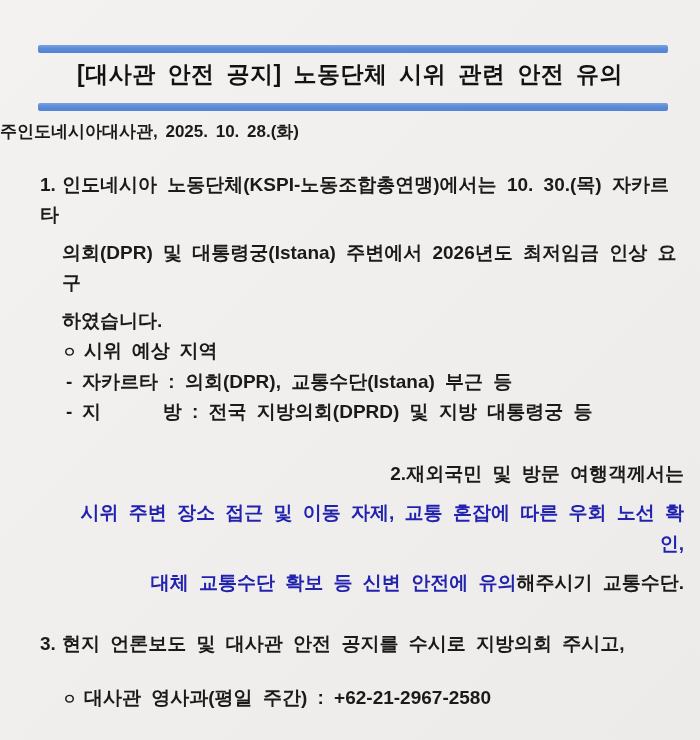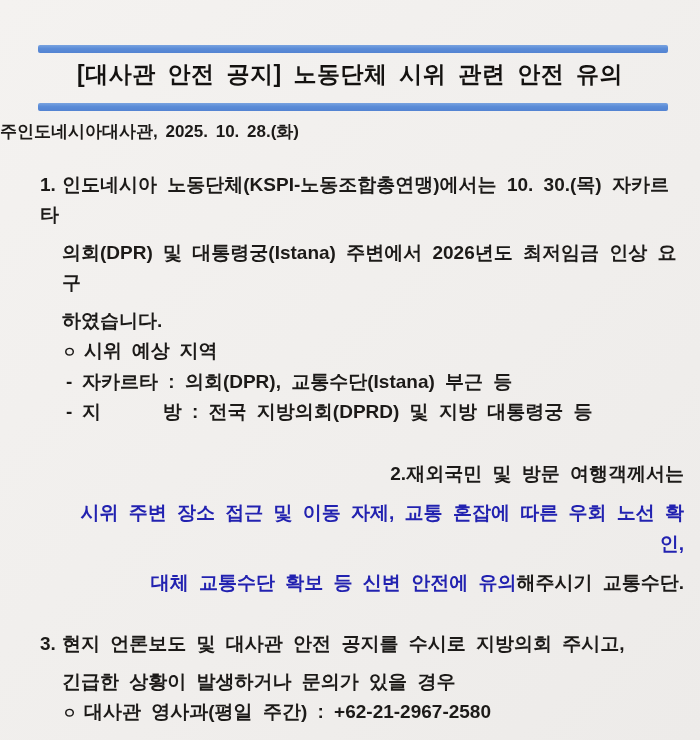--- a/index.html
+++ b/index.html
@@ -68,21 +68,21 @@
     display: inline-block;
     width: 22px;
     font-size: 15px;
   }
   .d-line { padding-left: 26px; }
   .marker-dash {
     display: inline-block;
     width: 16px;
   }
   .blue { color: #2222b0; }
-  .contact-line { padding-left: 22px; }
+  .contact-line { padding-left: 22px; margin-top: 24px; }
 </style>
 </head>
 <body>
 
 <div class="page">
 
   <div class="bar"></div>
 
   <h1 class="title">[대사관 안전 공지] 노동단체 시위 관련 안전 유의</h1>
 
@@ -102,19 +102,18 @@
     </div>
 
     <div class="section sec2">
       <div class="line"><span class="num">2.</span><span>재외국민 및 방문 여행객께서는</span></div>
       <div class="line cont blue">시위 주변 장소 접근 및 이동 자제, 교통 혼잡에 따른 우회 노선 확인,</div>
       <div class="line cont"><span class="blue">대체 교통수단 확보 등 신변 안전에 유의</span><span>해주시기 교통수단.</span></div>
     </div>
 
     <div class="section sec3">
       <div class="line"><span class="num">3.</span><span>현지 언론보도 및 대사관 안전 공지를 수시로 지방의회 주시고,</span></div>
-      <div class="line cont">긴급한 상황이 발생하거나 문의가 있을 경우</div>
       <div class="line contact-line"><span class="marker-o">ㅇ</span><span>대사관 영사과(평일 주간) : +62-21-2967-2580</span></div>
 
     </div>
 
   </div>
 </div>
 
 </body></html>

